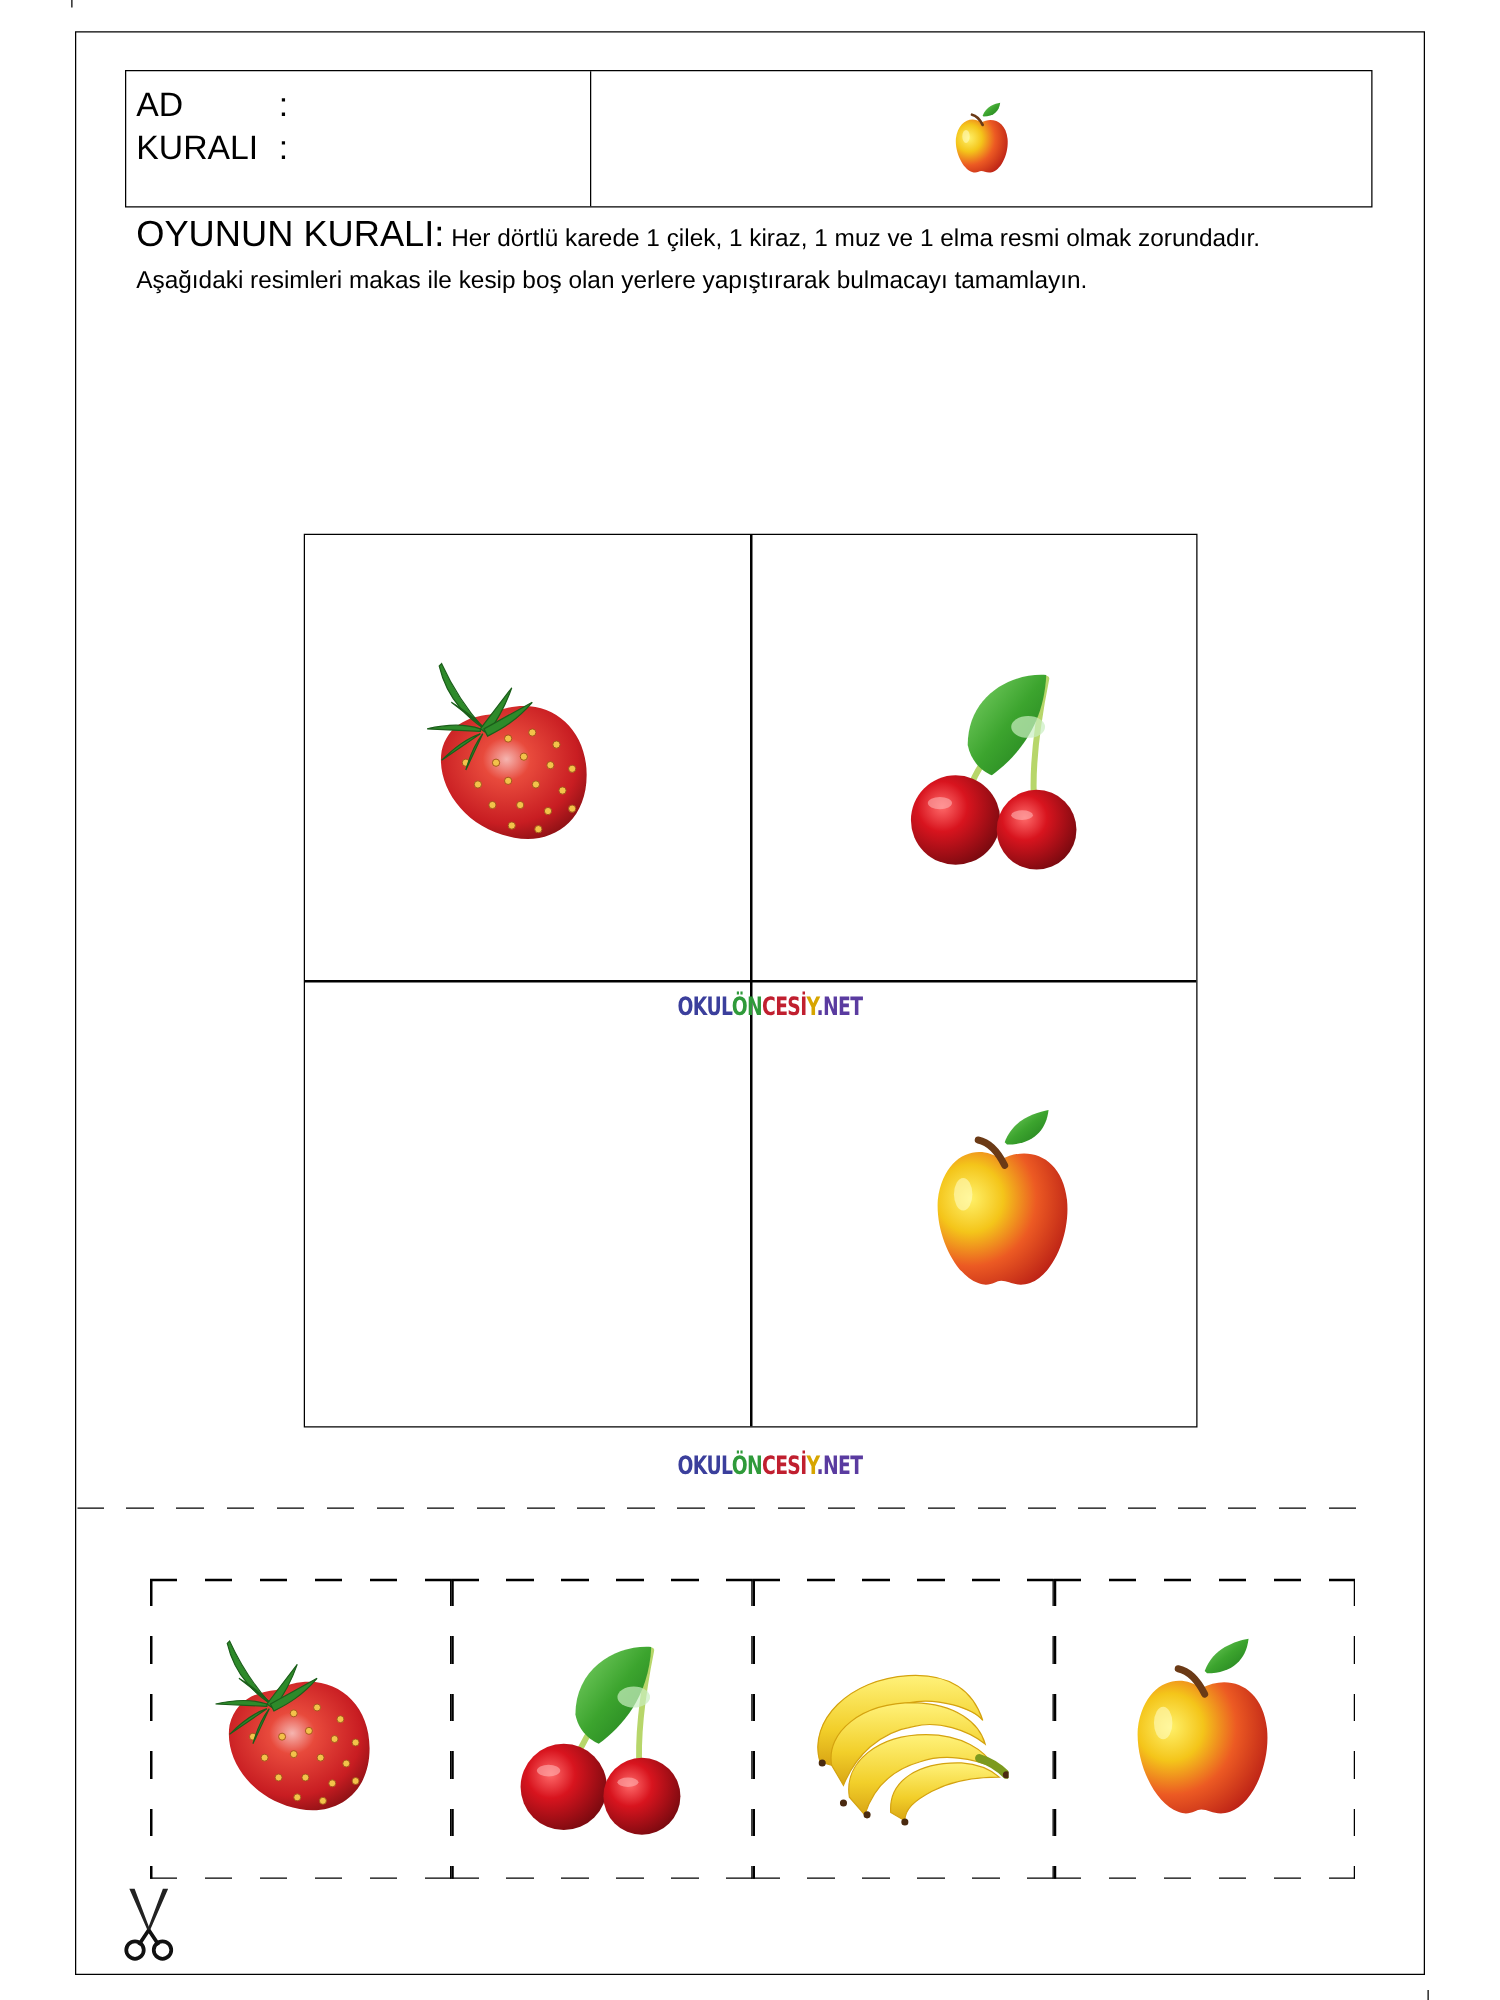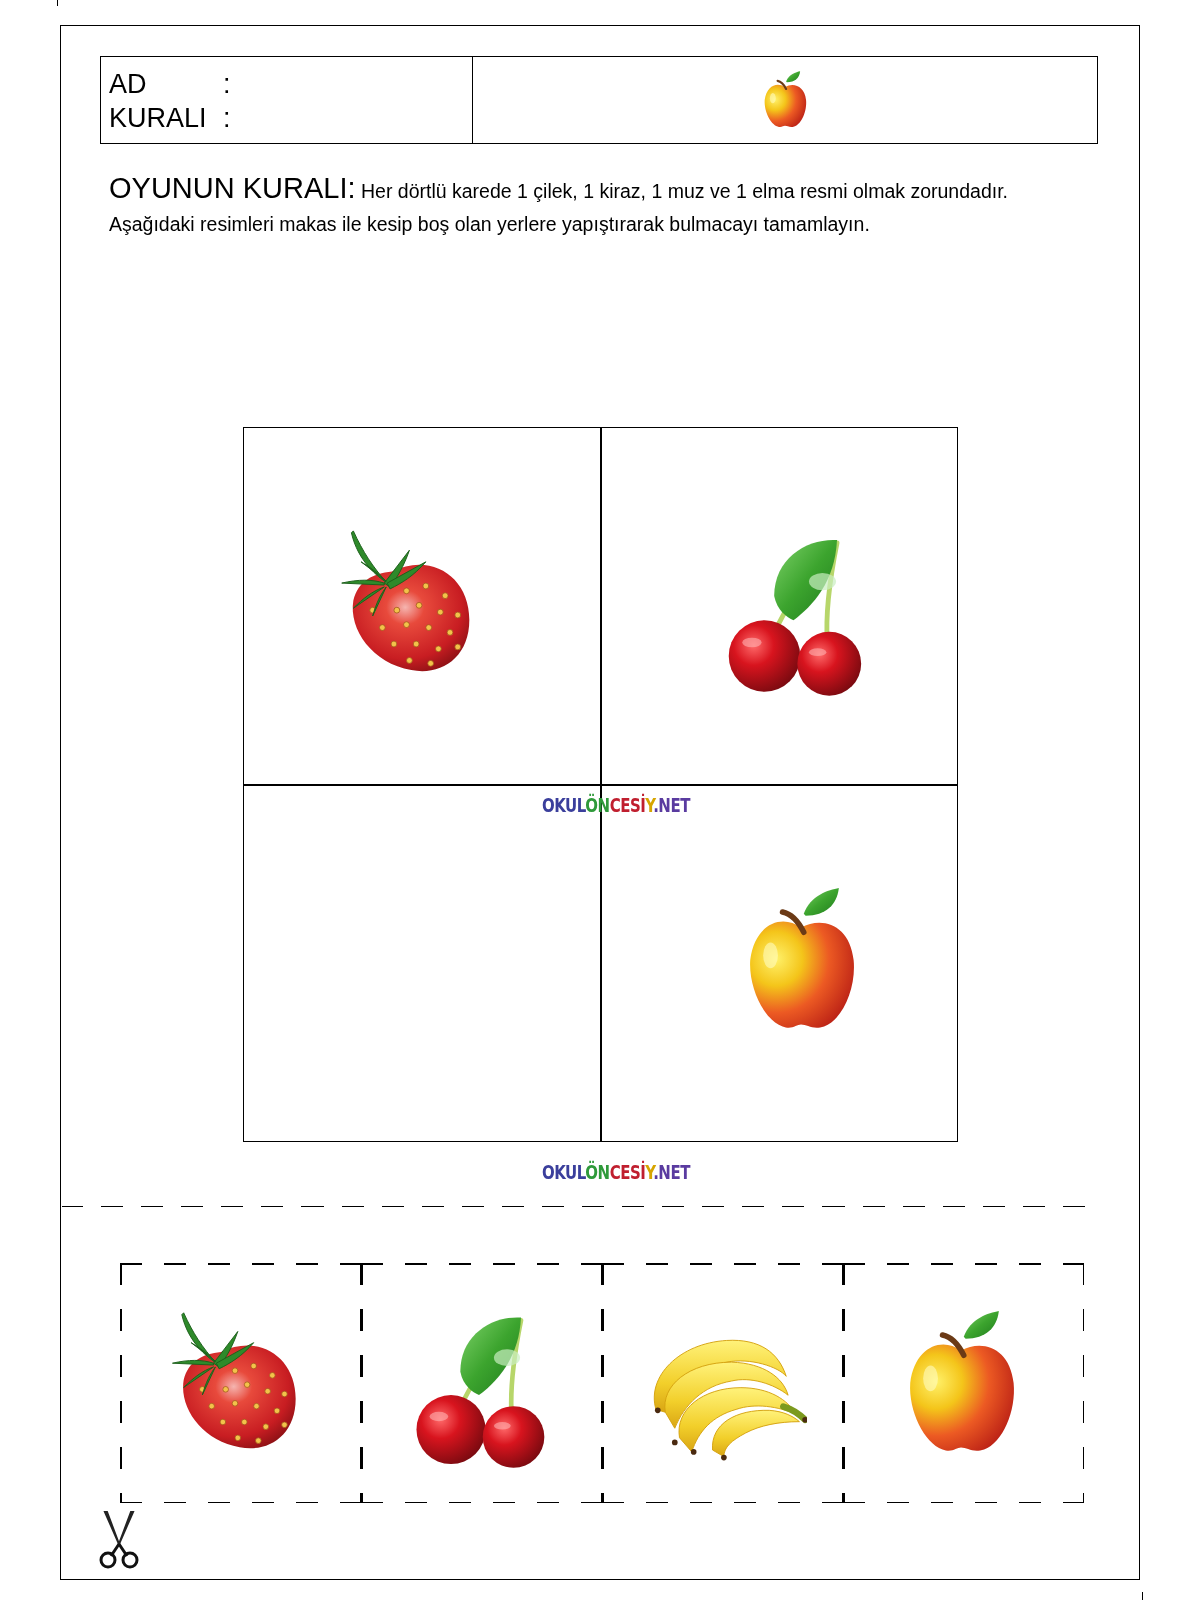--- a/index.html
+++ b/index.html
@@ -1,21 +1,21 @@
 <!DOCTYPE html>
 <html><head>
 <meta charset="utf-8">
 <style>
   * { box-sizing: border-box; margin: 0; padding: 0; }
   html, body { width: 1200px; height: 1600px; background: #ffffff; overflow: hidden; }
   body { position: relative; font-family: "Liberation Sans", sans-serif; color: #000; }
 
   .page-frame { position: absolute; left: 60px; top: 25px; width: 1080px; height: 1555px; border: 1.5px solid #000; }
 
-  .header-table { position: absolute; left: 100px; top: 56px; width: 998px; height: 88px; border: 1.5px solid #000; display: flex; }
+  .header-table { position: absolute; left: 100px; top: 56px; width: 998px; height: 110px; border: 1.5px solid #000; display: flex; }
   .hdr-name { width: 372px; border-right: 1.5px solid #000; position: relative; }
   .hdr-title { width: 520px; border-right: 1.5px solid #000; display: flex; align-items: center; padding-left: 16px; font-size: 46px; letter-spacing: 0.5px; }
   .hdr-logo { flex: 1; display: flex; align-items: center; justify-content: center; }
   .lbl { position: absolute; left: 8px; font-size: 27px; line-height: 1; }
   .lbl.ad { top: 14px; }
   .lbl.soyad { top: 48px; }
   .colon { position: absolute; left: 122px; font-size: 27px; line-height: 1; }
   .colon.c1 { top: 14px; }
   .colon.c2 { top: 48px; }
 

